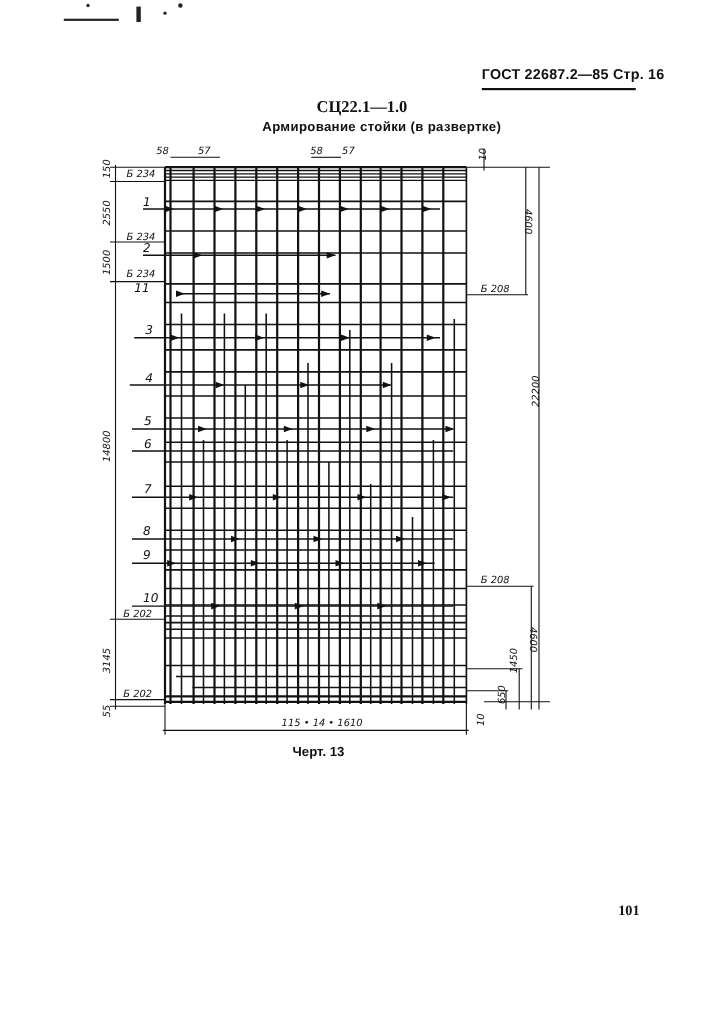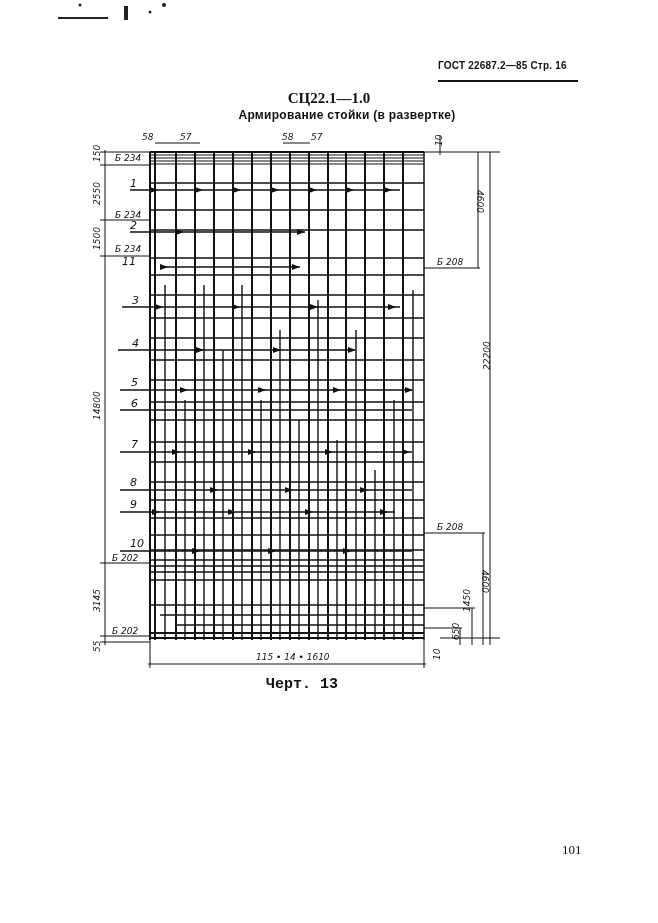--- a/index.html
+++ b/index.html
@@ -3,36 +3,36 @@
 <meta charset="utf-8">
 <style>
   html, body { margin: 0; padding: 0; }
   body {
     width: 658px; height: 923px; background: #ffffff; position: relative; overflow: hidden;
     font-family: "DejaVu Sans", sans-serif; color: #111;
   }
   .abs { position: absolute; }
   .header-std {
     left: 438px; top: 60px; font-family: "Liberation Sans", sans-serif;
-    font-weight: bold; font-size: 10px; letter-spacing: 0.2px; white-space: nowrap;
+    font-weight: bold; font-size: 13px; letter-spacing: 0.2px; white-space: nowrap;
   }
   .header-rule { left: 438px; top: 80px; width: 140px; height: 2px; background: #111; }
   .title-code {
     left: 0; width: 658px; top: 90px; text-align: center;
     font-family: "Liberation Serif", serif; font-weight: bold; font-size: 15px;
   }
   .title-sub {
     left: 0; width: 658px; top: 108px; text-align: center; padding-left: 36px; box-sizing: border-box;
     font-family: "Liberation Sans", sans-serif; font-weight: bold; font-size: 12px; letter-spacing: 0.3px;
   }
   .caption {
-    left: 266px; top: 676px; font-family: Liberation Mono, monospace; font-weight: bold; font-size: 15px;
+    left: 266px; top: 676px; font-family: Liberation Sans, sans-serif; font-weight: bold; font-size: 12px;
   }
   .pagenum {
-    left: 562px; top: 842px; font-family: "Liberation Serif", serif; font-weight: normal; font-size: 13px;
+    left: 562px; top: 820px; font-family: "Liberation Serif", serif; font-weight: bold; font-size: 13px;
   }
   svg text { font-family: "DejaVu Sans", sans-serif; font-style: italic; }
 </style>
 </head>
 <body>
 
 <svg class="abs" style="left:0;top:0" width="180" height="30">
   <rect x="58" y="17" width="50" height="2" fill="#222"></rect>
   <rect x="124" y="6" width="4" height="14" fill="#222"></rect>
   <circle cx="80" cy="5" r="1.5" fill="#222"></circle>

